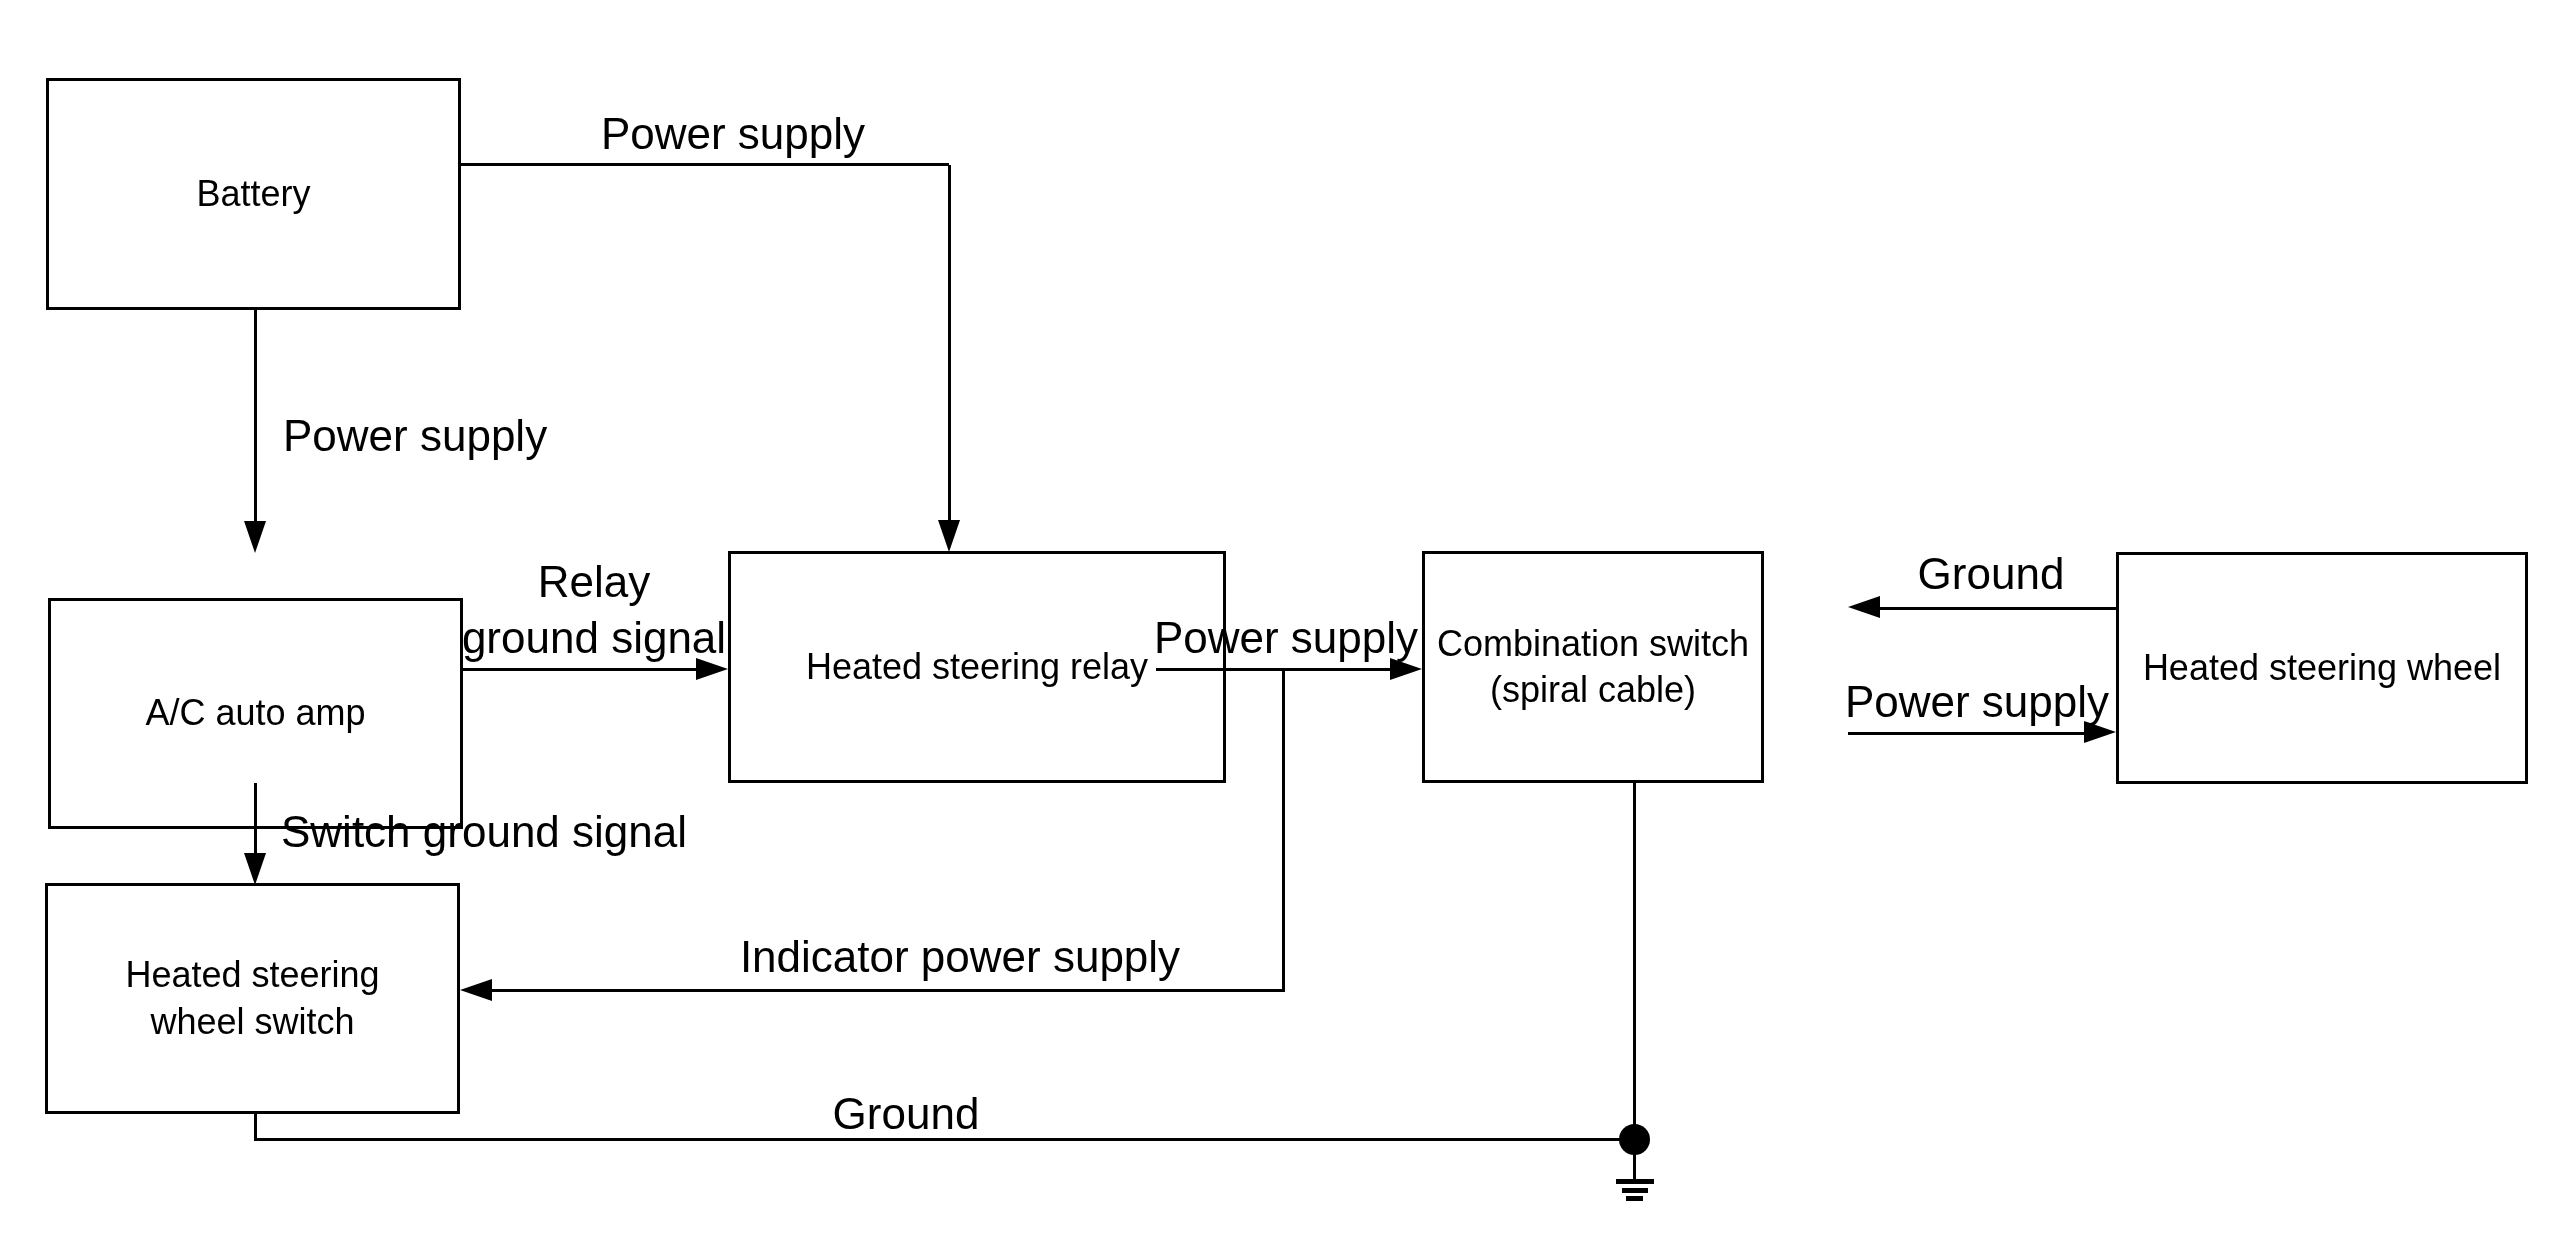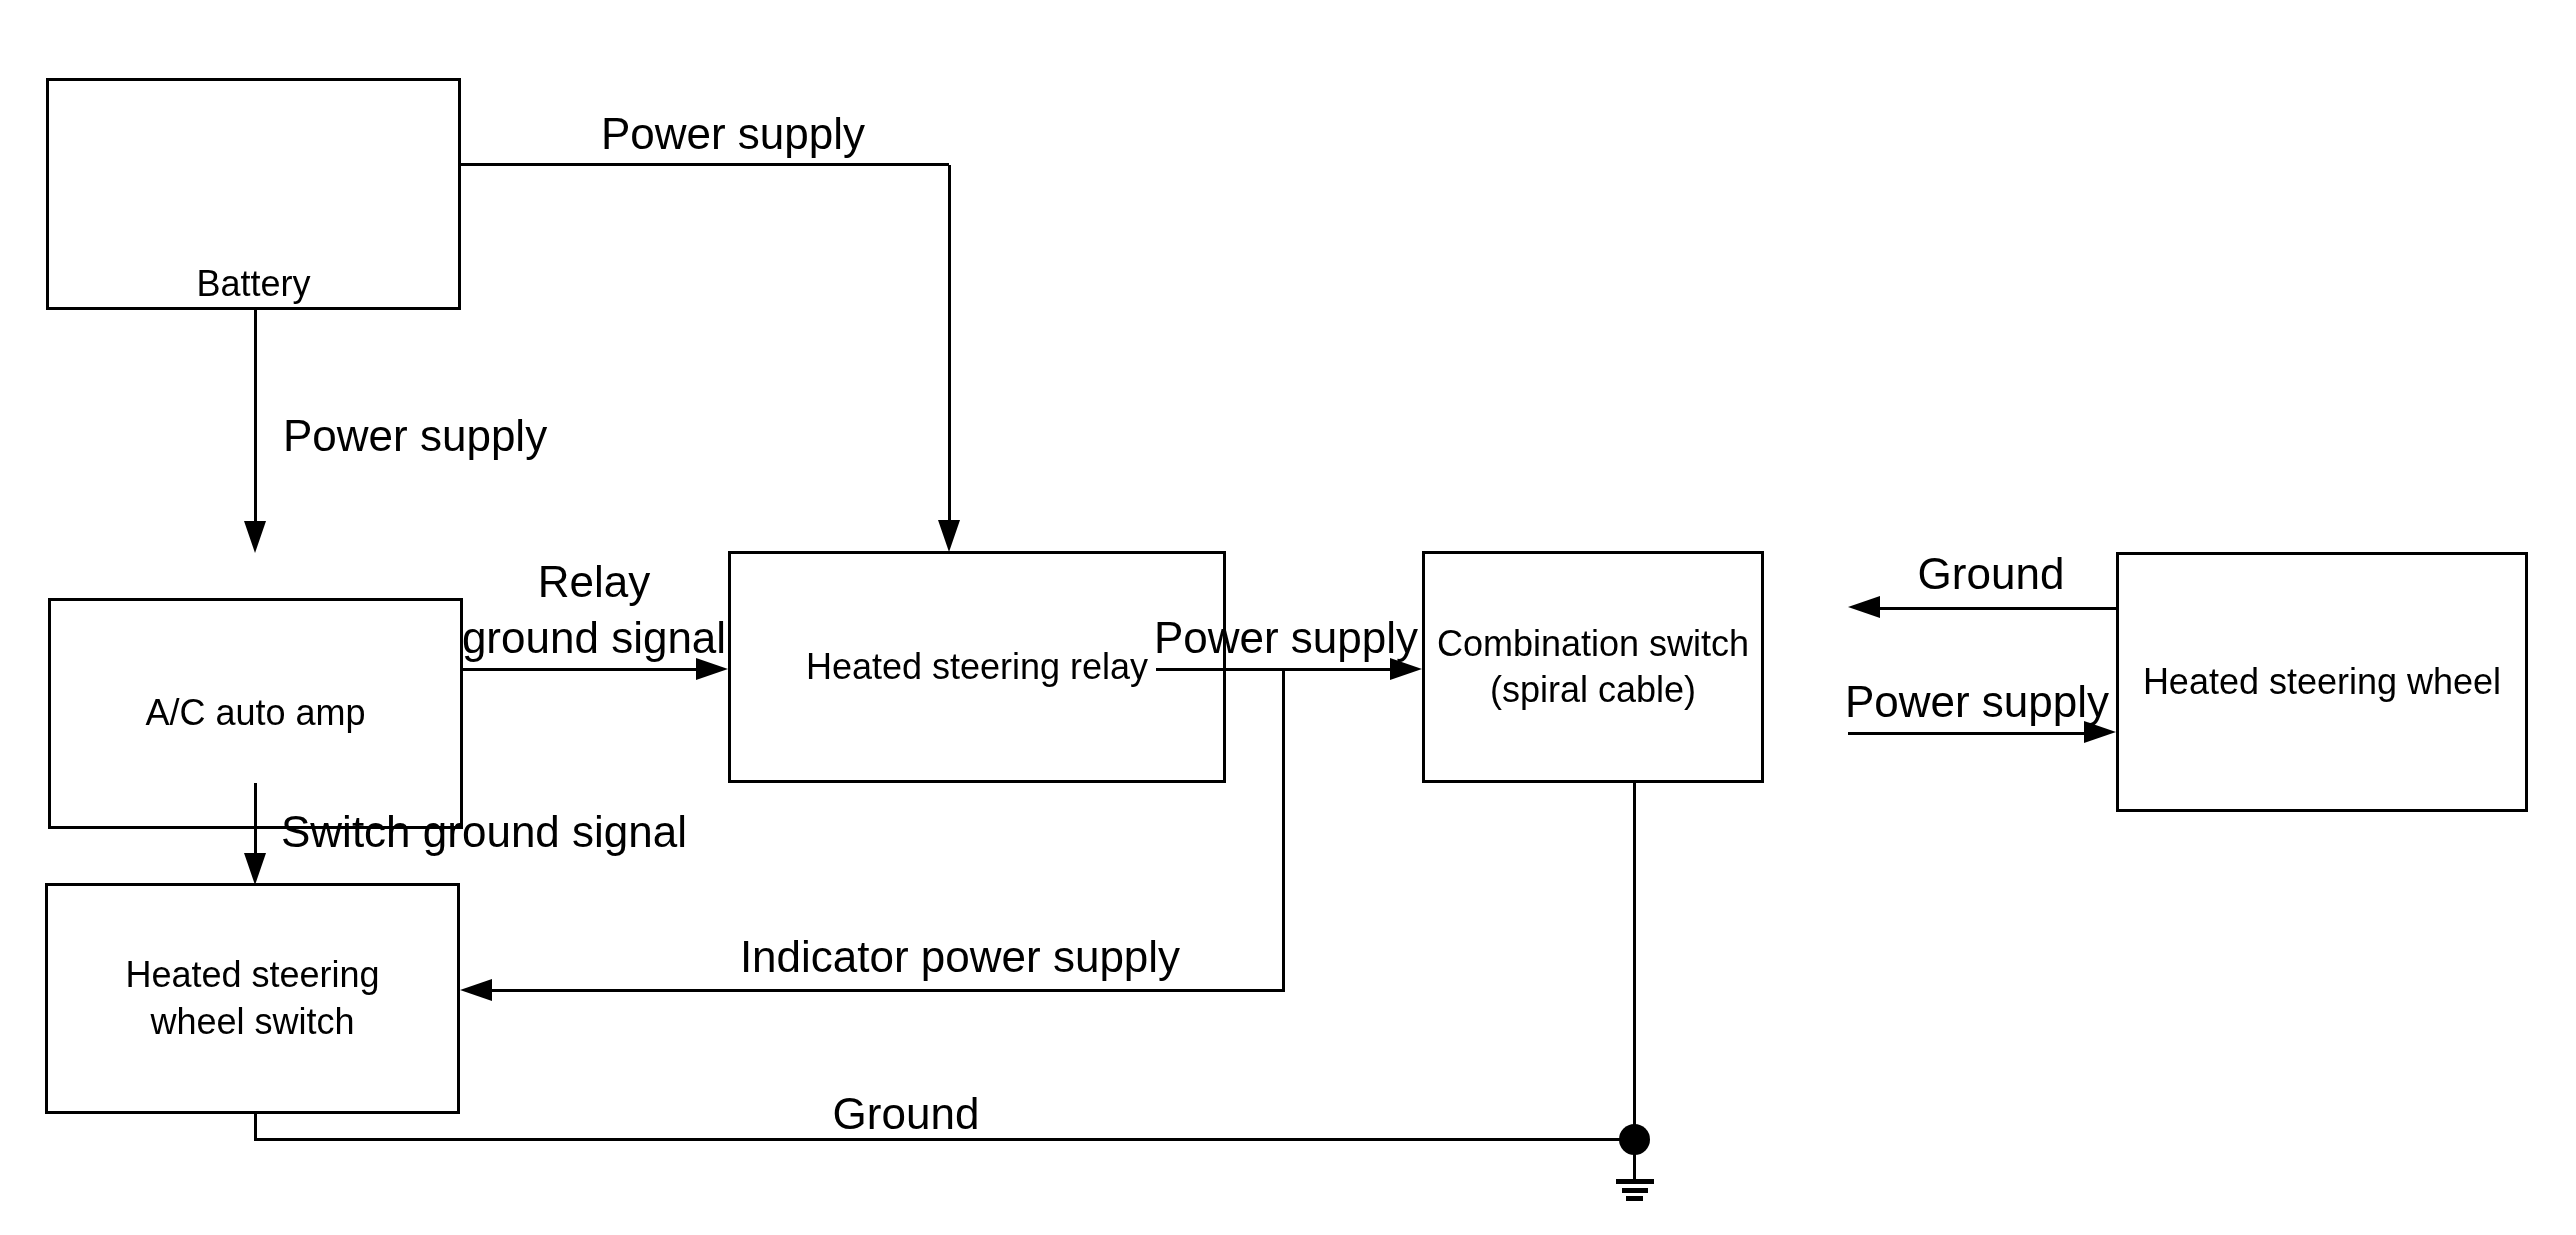--- a/index.html
+++ b/index.html
@@ -70,26 +70,26 @@
   }
   .gbar {
     position: absolute;
     background: #000000;
   }
 </style>
 </head>
 <body>
 
 <div id="canvas" style="width: 2576px; height: 1235px; background: rgb(255, 255, 255);">
-    <div class="box" style="left: 46px; top: 78px; width: 415px; height: 232px; border-color: rgb(0, 0, 0); align-items: flex-end;"><span>Battery</span></div>
+    <div class="box" style="left: 46px; top: 78px; width: 415px; height: 232px; border-color: rgb(0, 0, 0);"><span>Battery</span></div>
     <div class="box" style="left: 48px; top: 552px; width: 415px; height: 231px; border-color: rgb(0, 0, 0); margin-top: 46px;"><span>A/C auto amp</span></div>
     <div class="box" style="left: 728px; top: 551px; width: 498px; height: 232px; border-color: rgb(0, 0, 0);"><span>Heated steering relay</span></div>
     <div class="box" style="left: 1422px; top: 551px; width: 342px; height: 232px; border-color: rgb(0, 0, 0);"><span>Combination switch
 (spiral cable)</span></div>
-    <div class="box" style="left: 2116px; top: 552px; width: 412px; height: 260px; border-color: rgb(0, 0, 0);"><span>Heated steering wheel</span></div>
+    <div class="box" style="left: 2116px; top: 552px; width: 412px; height: 232px; border-color: rgb(0, 0, 0);"><span>Heated steering wheel</span></div>
     <div class="box" style="left: 45px; top: 883px; width: 415px; height: 231px; border-color: rgb(0, 0, 0);"><span>Heated steering
 wheel switch</span></div>
     <div class="line" style="left: 460px; top: 163px; width: 489px; height: 3.2px; background: rgb(0, 0, 0);"></div>
     <div class="line" style="left: 948px; top: 165px; width: 3.2px; height: 357px; background: rgb(0, 0, 0);"></div>
     <div class="line" style="left: 254px; top: 309px; width: 3.2px; height: 214px; background: rgb(0, 0, 0);"></div>
     <div class="line" style="left: 463px; top: 668px; width: 236px; height: 3.2px; background: rgb(0, 0, 0);"></div>
     <div class="line" style="left: 1156px; top: 668px; width: 236px; height: 3.2px; background: rgb(0, 0, 0);"></div>
     <div class="line" style="left: 1282px; top: 670px; width: 3.2px; height: 321px; background: rgb(0, 0, 0);"></div>
     <div class="line" style="left: 490px; top: 989px; width: 795px; height: 3.2px; background: rgb(0, 0, 0);"></div>
     <div class="line" style="left: 1878px; top: 607px; width: 239px; height: 3.2px; background: rgb(0, 0, 0);"></div>

